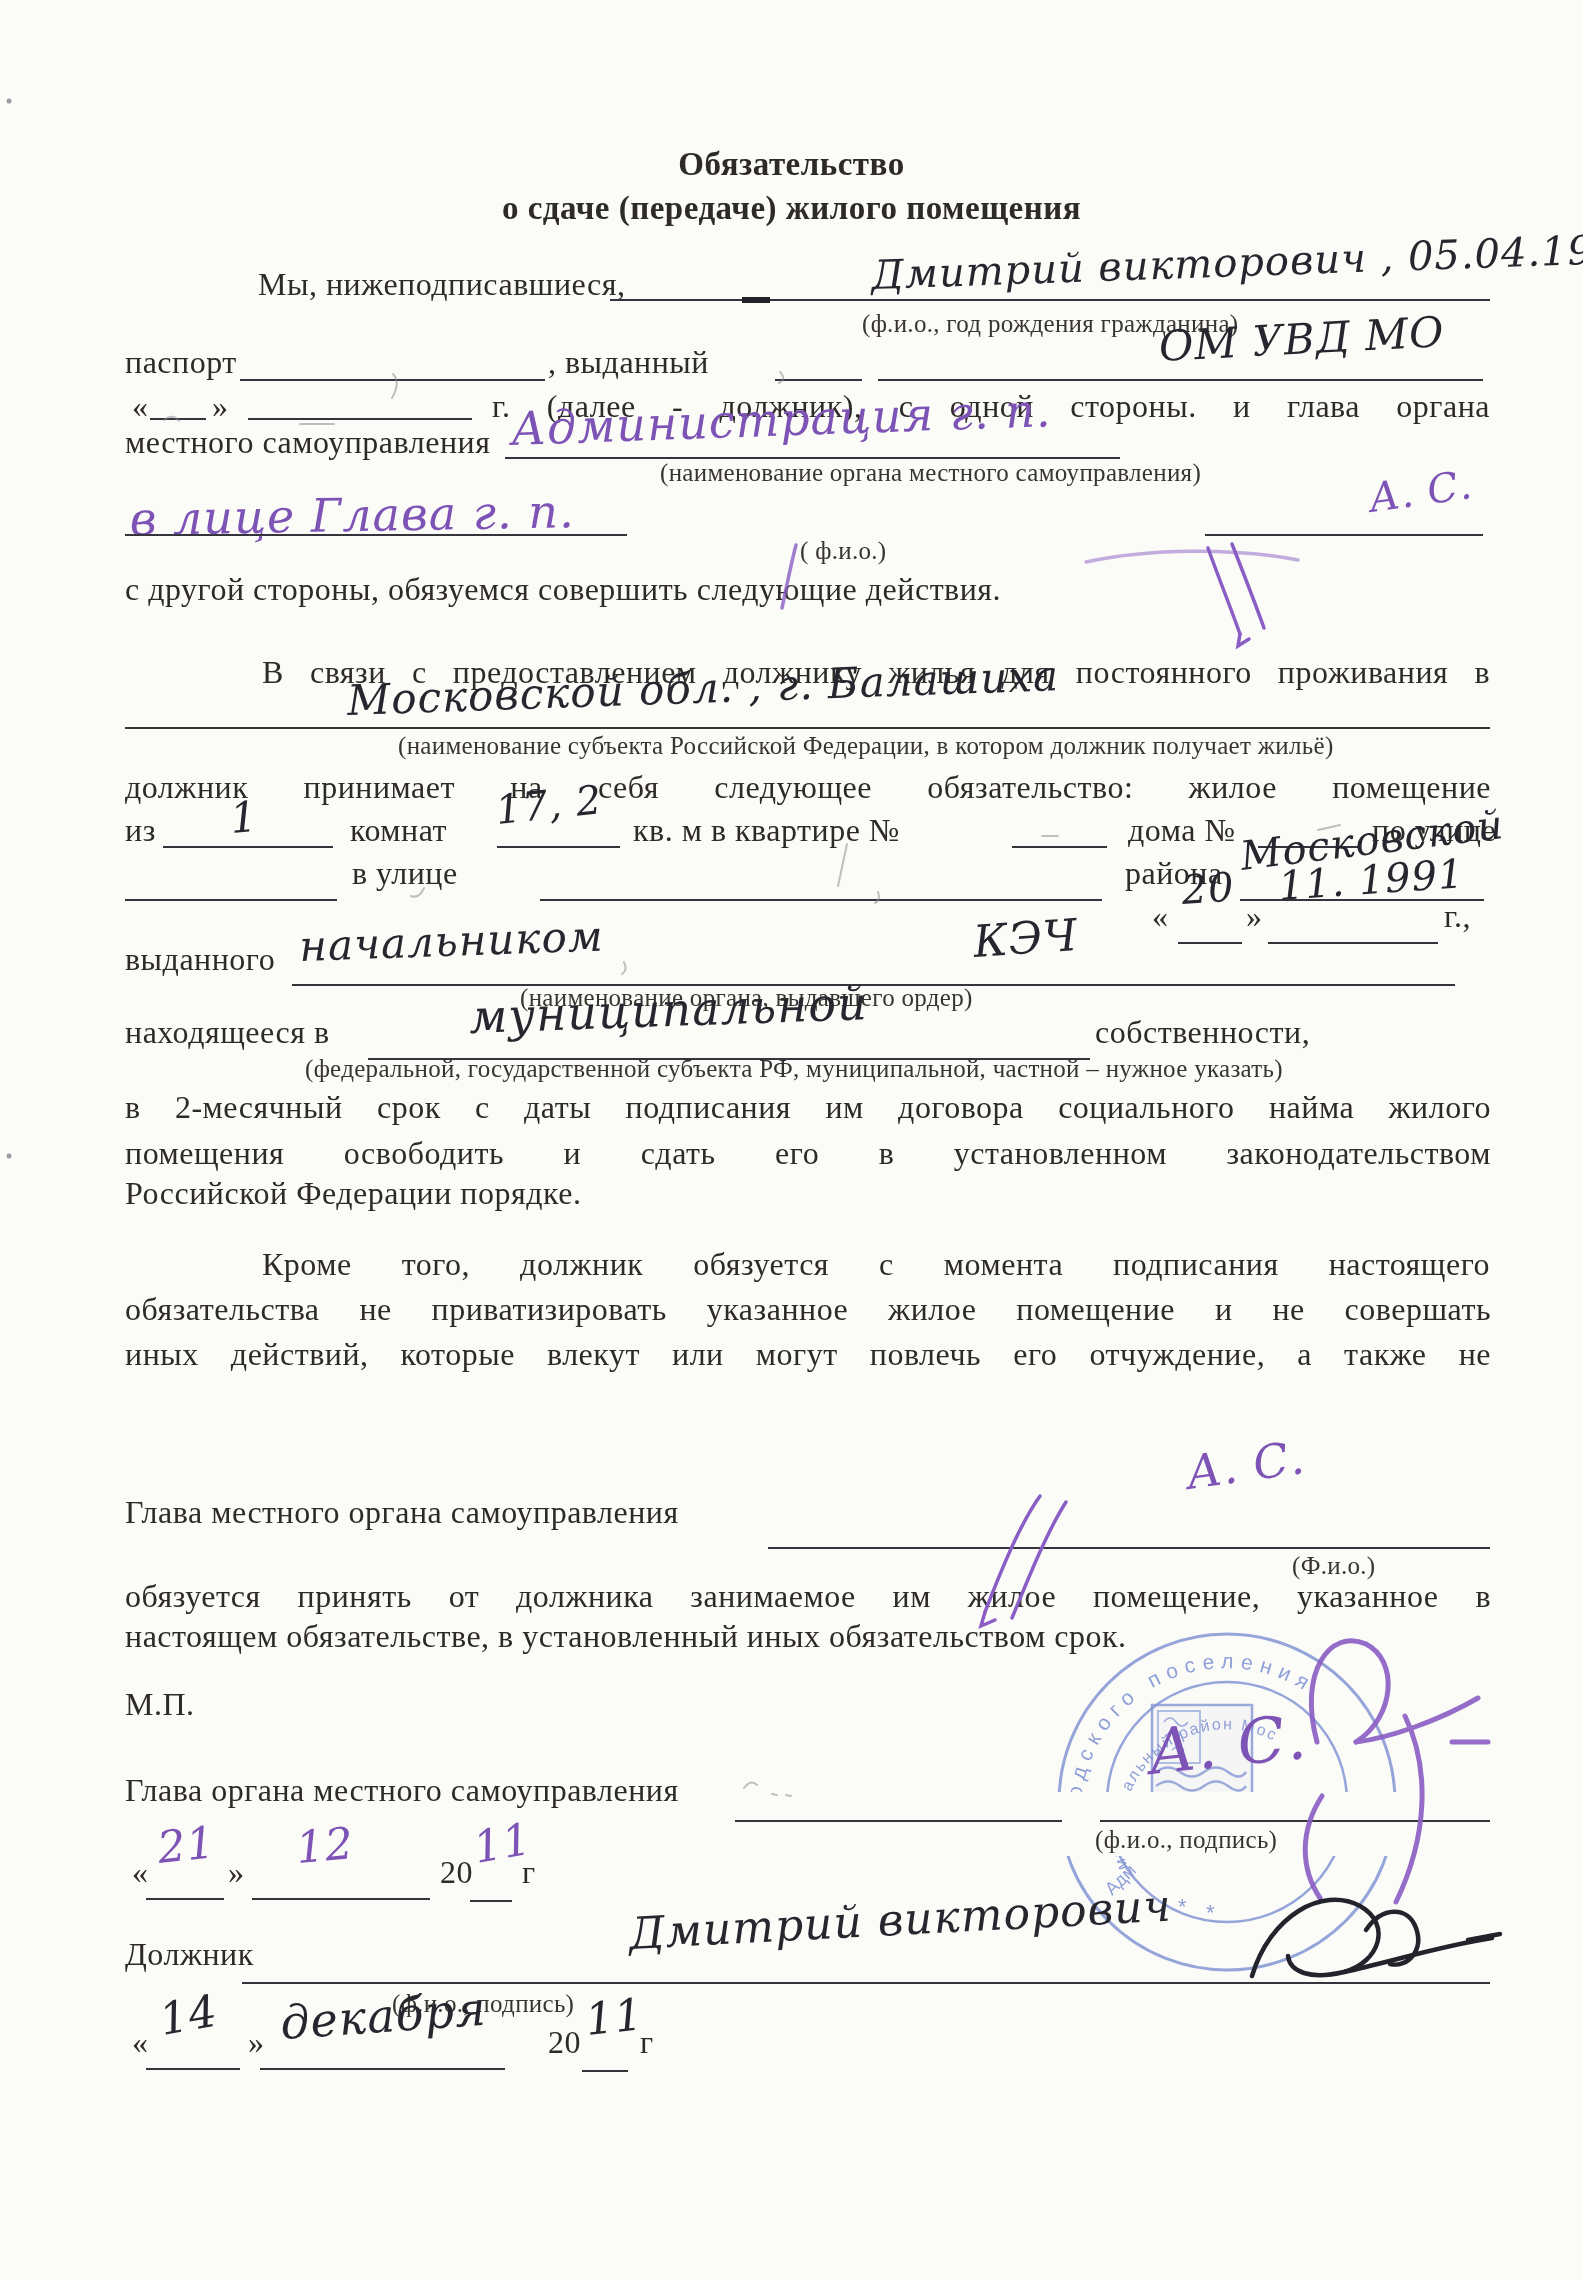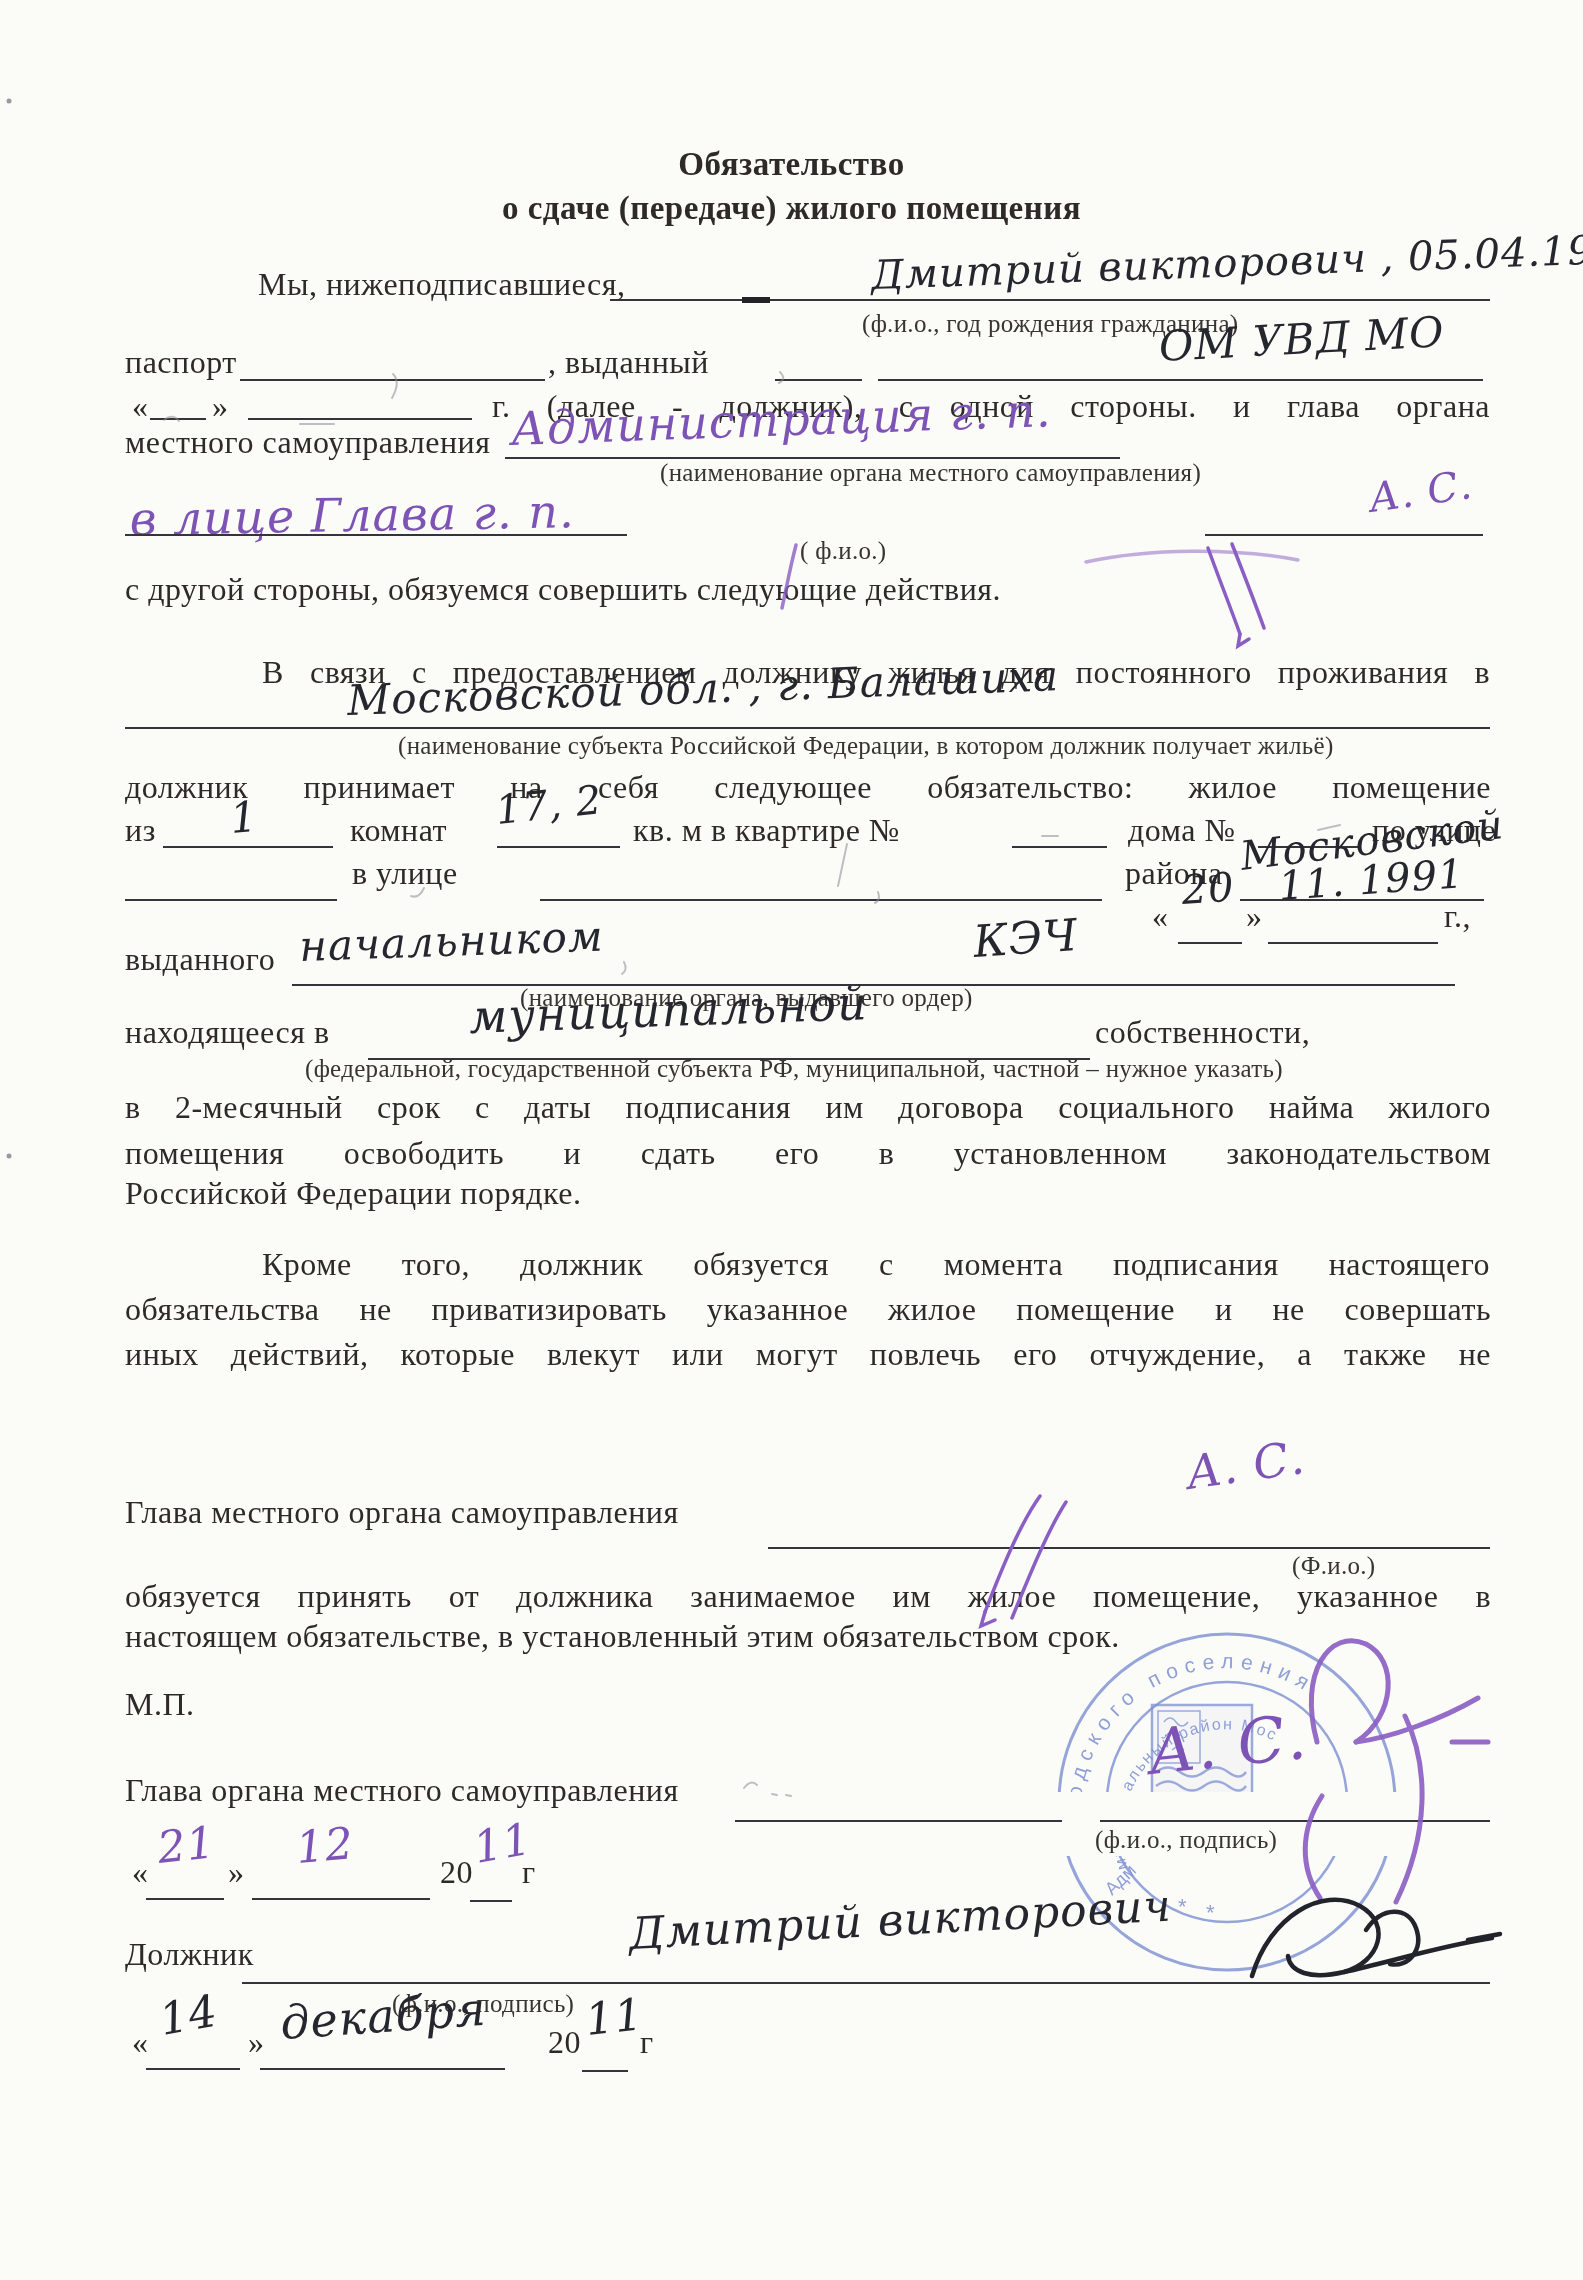--- a/index.html
+++ b/index.html
@@ -138,21 +138,21 @@
 
   <div class="pj" style="left:262px;top:1246px;width:1228px">Кроме того, должник обязуется с момента подписания  настоящего</div>
   <div class="pj" style="left:125px;top:1291px;width:1366px">обязательства не приватизировать указанное жилое помещение и не совершать</div>
   <div class="pj" style="left:125px;top:1336px;width:1366px">иных действий, которые влекут или могут повлечь его отчуждение, а также не</div>
 
   <div class="p" style="left:125px;top:1494px">Глава местного органа самоуправления</div>
   <div class="bl" style="left:768px;top:1547px;width:722px"></div>
   <div class="hw ip" style="left:1190px;top:1450px;font-size:46px;transform:rotate(-8deg)">А. С.</div>
   <div class="cap" style="left:1292px;top:1552px">(Ф.и.о.)</div>
   <div class="pj" style="left:125px;top:1578px;width:1366px">обязуется принять от должника занимаемое им жилое помещение, указанное в</div>
-  <div class="p" style="left:125px;top:1618px">настоящем обязательстве, в установленный этим обязательством срок.</div>
+  <div class="p" style="left:125px;top:1618px">настоящем обязательстве, в установленный иных обязательством срок.</div>
 
   <div class="p" style="left:125px;top:1686px">М.П.</div>
 
   <div class="p" style="left:125px;top:1772px">Глава органа местного самоуправления</div>
   <div class="bl" style="left:735px;top:1820px;width:327px"></div>
   <div class="bl" style="left:1100px;top:1820px;width:390px"></div>
   <div class="hw ip" style="left:1152px;top:1722px;font-size:62px;transform:rotate(-6deg)">А. С.</div>
   <div class="cap" style="left:1095px;top:1826px">(ф.и.о., подпись)</div>
 
   <div class="p" style="left:132px;top:1854px">«</div>

